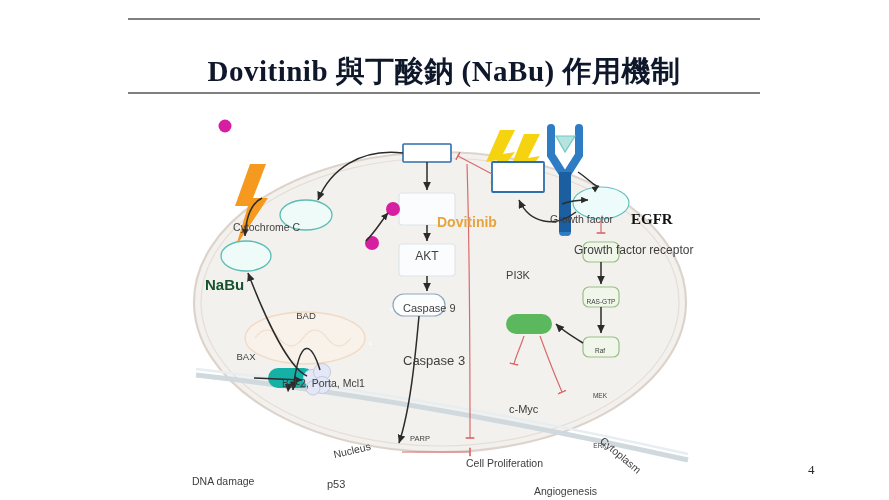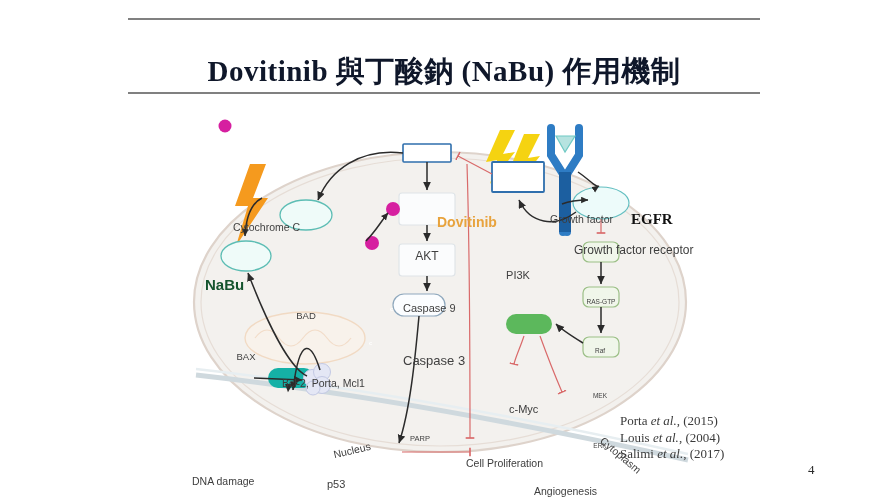--- a/index.html
+++ b/index.html
@@ -197,32 +197,15 @@
     <span class="node-txt n-bax">BAX</span>
     <span class="node-txt n-casp9">Caspase 9</span>
     <span class="node-txt n-casp3">Caspase 3</span>
     <span class="node-txt n-parp">PARP</span>
     <span class="node-txt n-ras">RAS-GTP</span>
     <span class="node-txt n-raf">Raf</span>
     <span class="node-txt n-mek">MEK</span>
     <span class="node-txt n-erk">ERK</span>
   </div>
 
-  <div id="cites">
-    <div>
-      <span>Porta</span>
-      <i>et al.</i>,
-      <span>(2015)</span>
-    </div>
-    <div>
-      <span>Louis</span>
-      <i>et al.</i>,
-      <span>(2004)</span>
-    </div>
-    <div>
-      <span>Salimi</span>
-      <i>et al.</i>,
-      <span>(2017)</span>
-    </div>
-  </div>
 
   <div id="pagenum">4</div>
 </div>
 
 </body></html>

